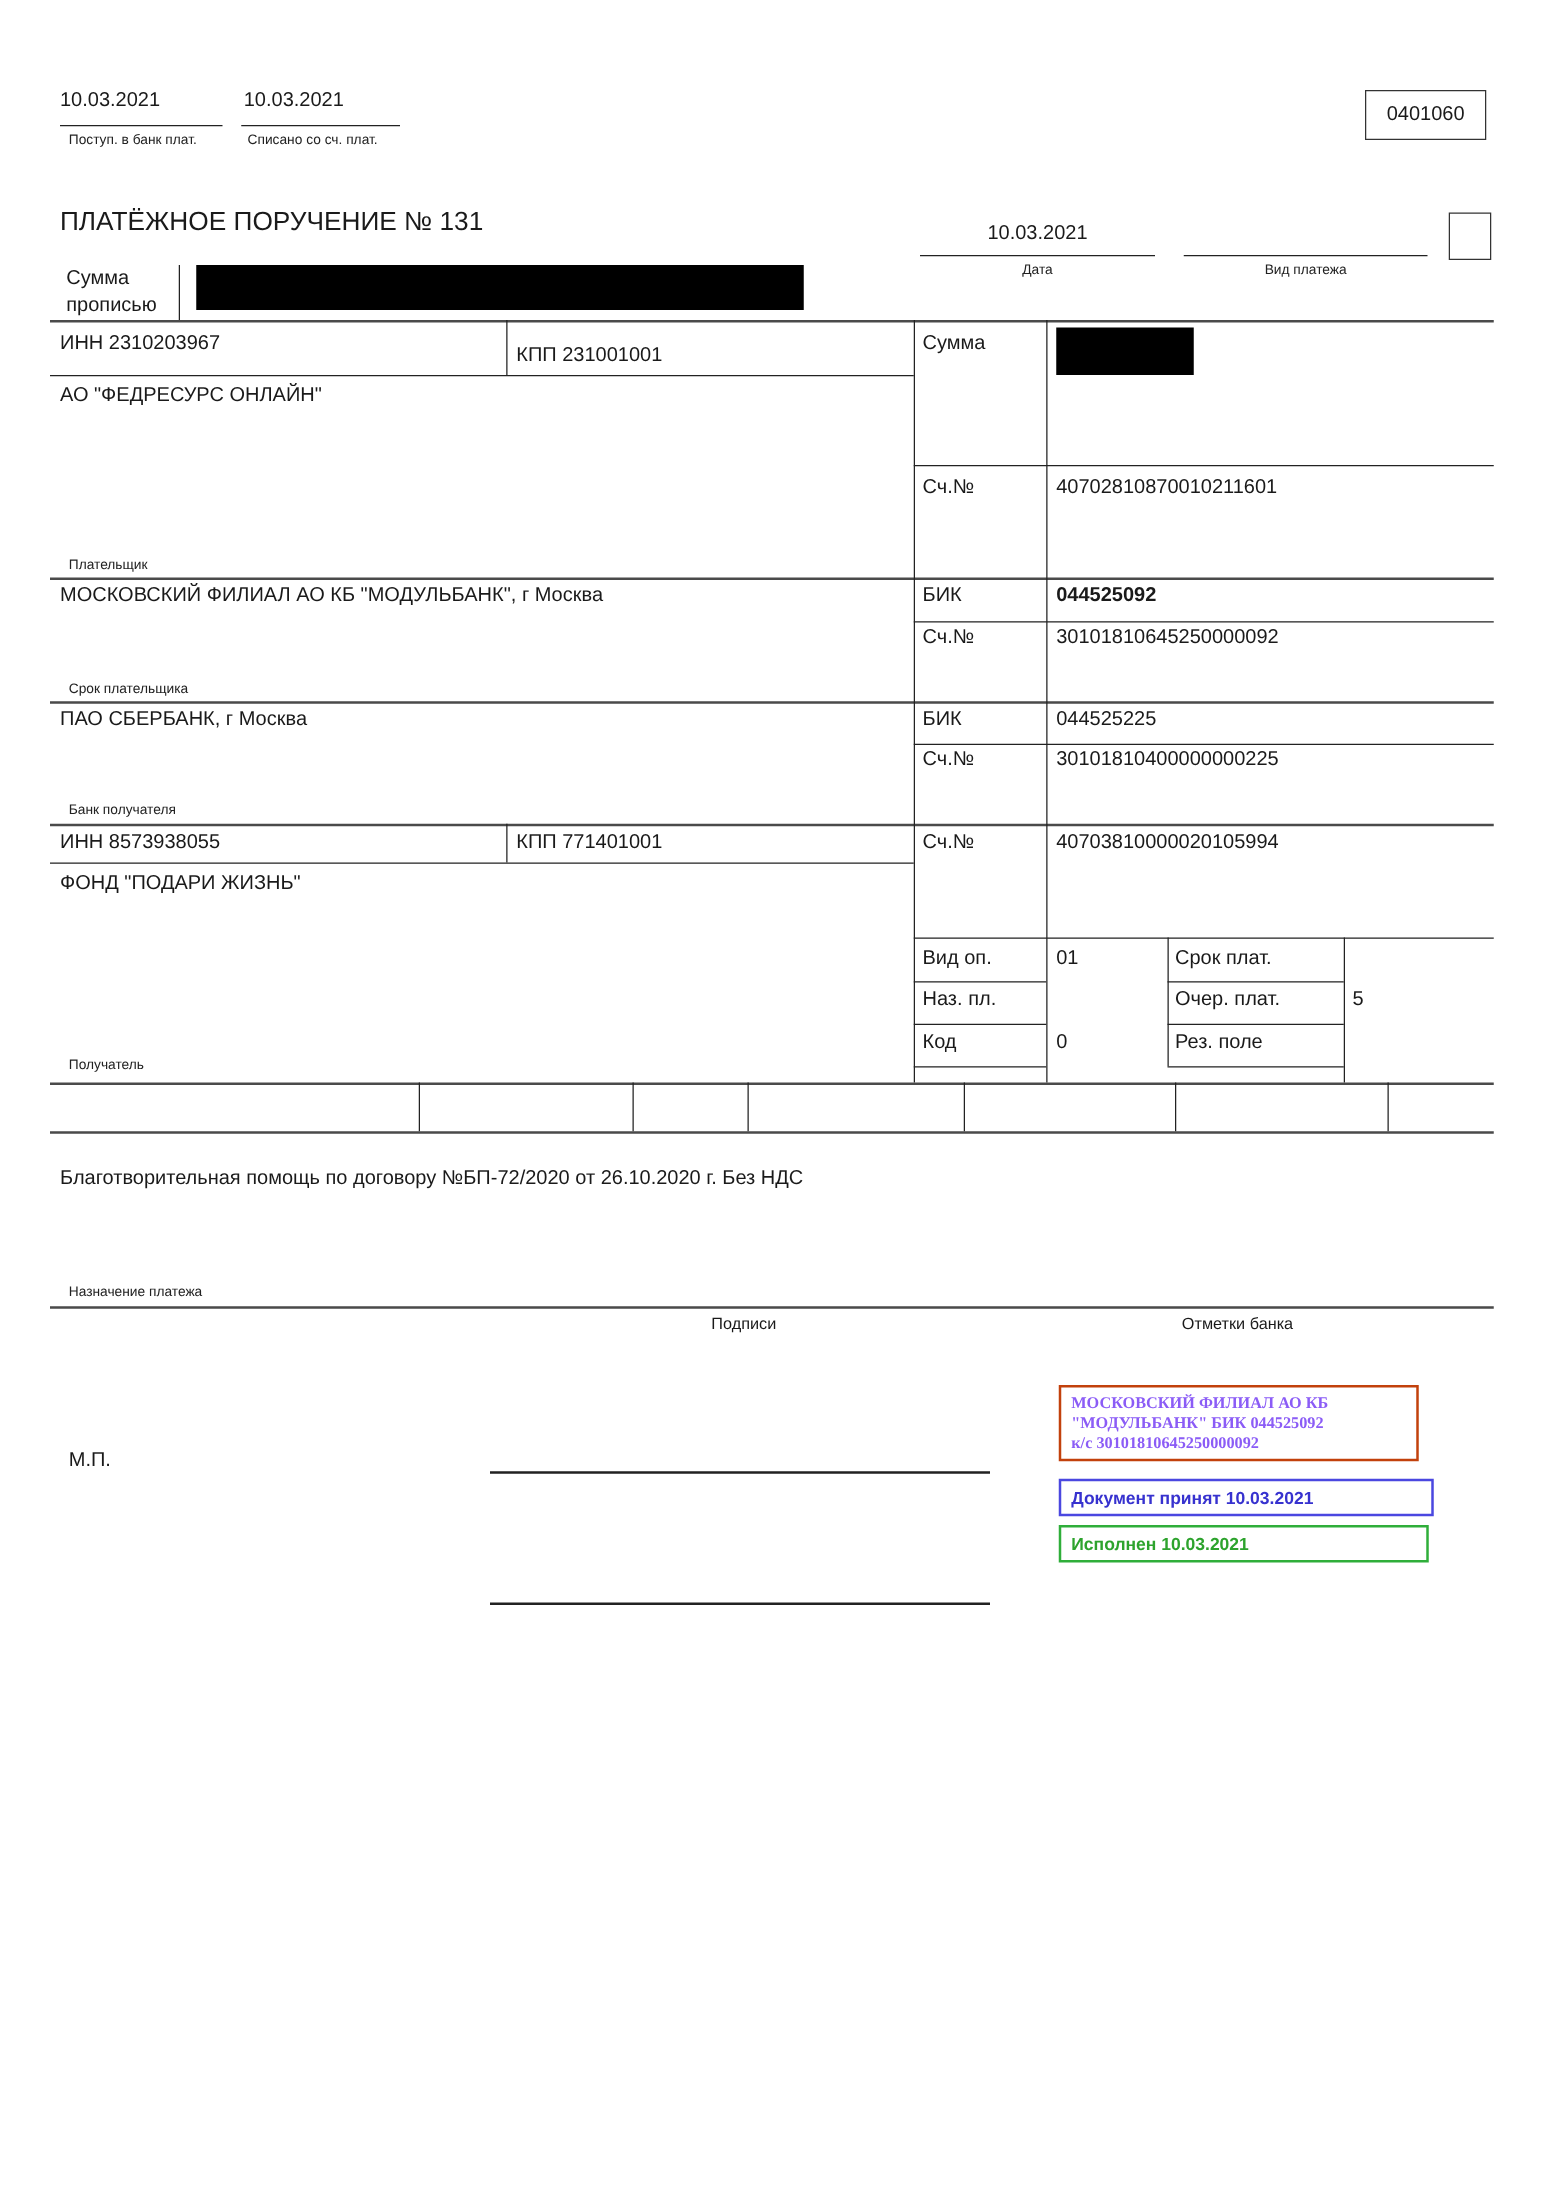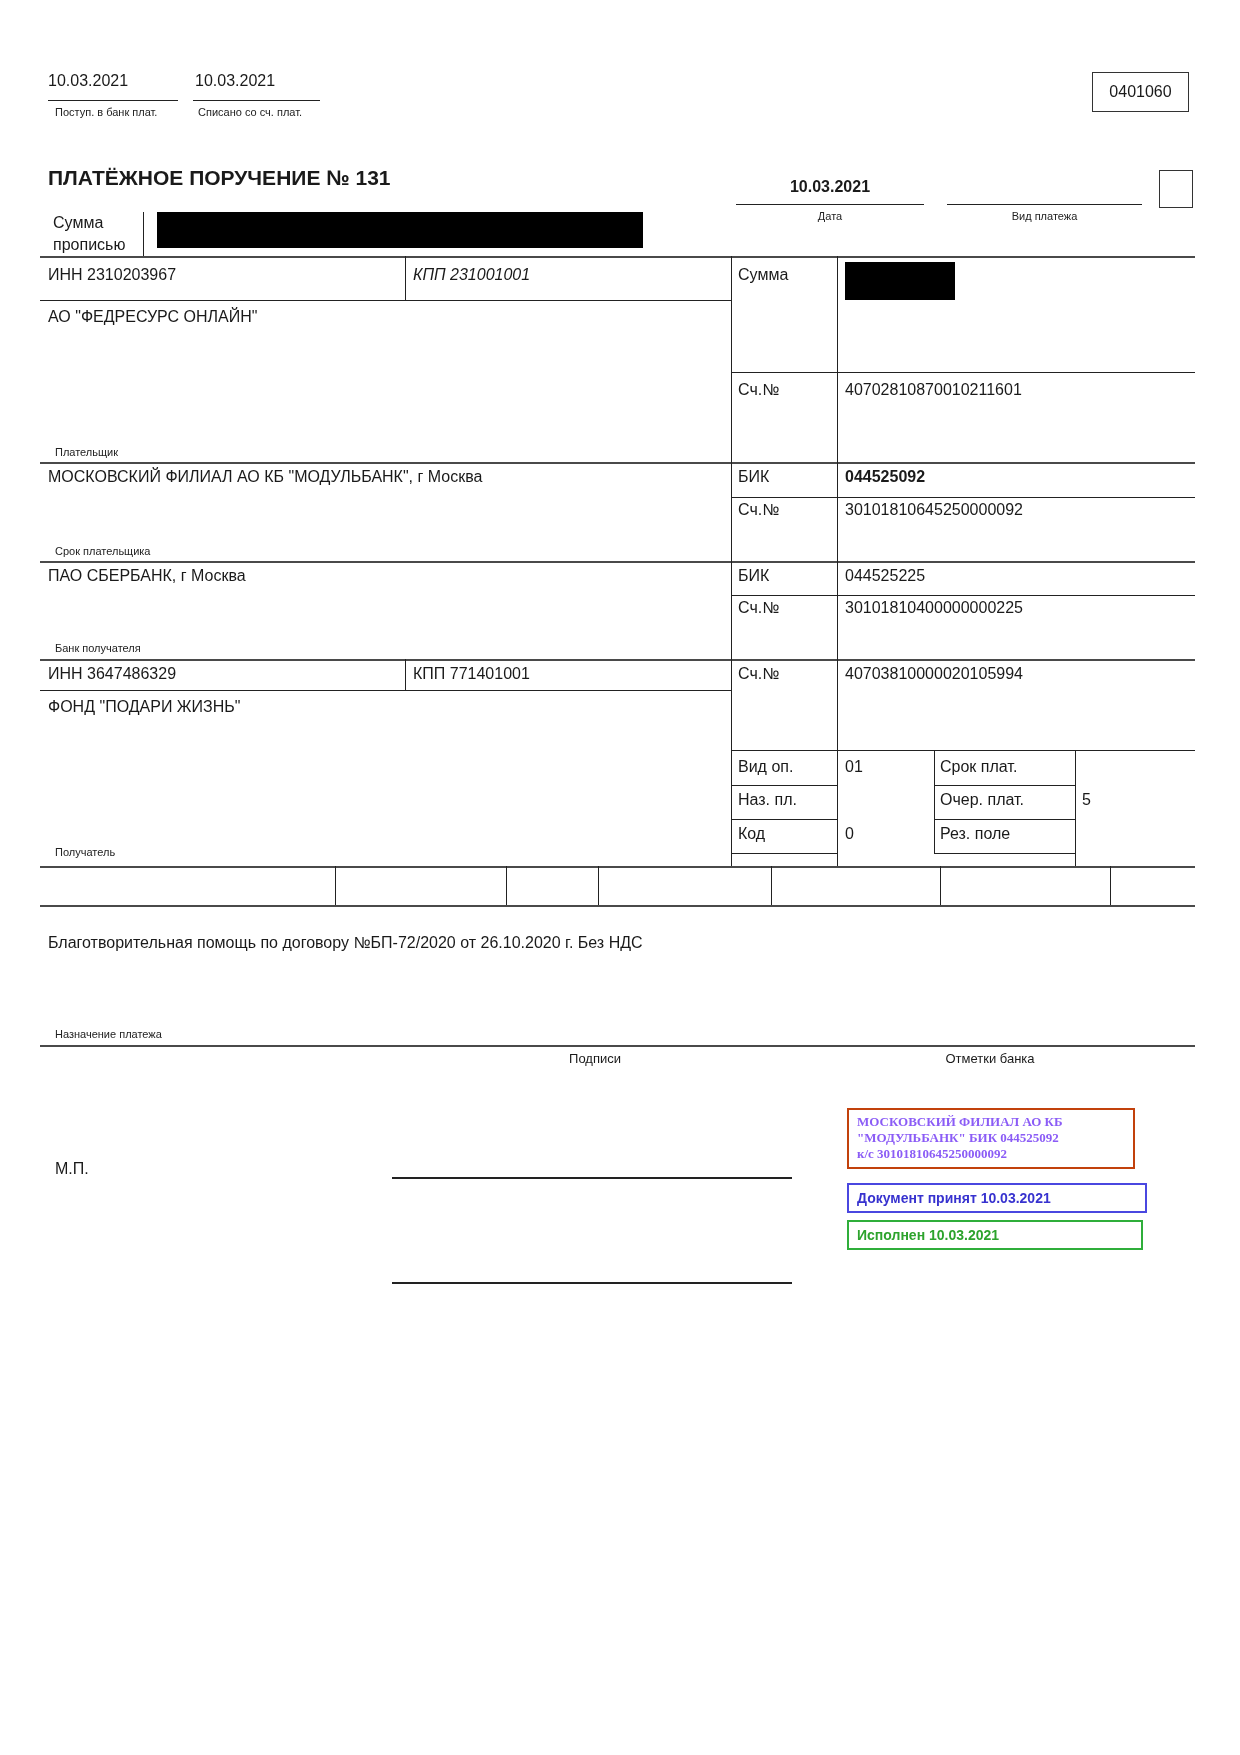--- a/index.html
+++ b/index.html
@@ -2,21 +2,21 @@
 <html><head>
 <meta charset="utf-8">
 <style>
   html,body{margin:0;padding:0;background:#fff;}
   #page{position:relative;width:1240px;height:1361px;background:#ffffff;
         font-family:"Liberation Sans","DejaVu Sans",sans-serif;color:#1a1a1a;overflow:hidden;}
   .abs{position:absolute;}
   .txt{font-size:16px;white-space:nowrap;}
   .lbl{font-size:11px;white-space:nowrap;color:#222;}
   .mid{font-size:13px;white-space:nowrap;}
-  .b{font-weight:bold;}
+  .b{font-weight:normal;}
   .hl{position:absolute;background:#222;height:1px;}
   .hl2{position:absolute;background:#4a4a4a;height:2px;}
   .vl{position:absolute;background:#222;width:1px;}
   .blackbox{position:absolute;background:#000;}
   .ctr{text-align:center;}
   #stamp-box{position:absolute;left:847px;top:1108px;width:276px;height:53px;
              border:2px solid #c2410c;padding:4px 0 0 8px;
              color:#8b5cf6;font-weight:bold;font-size:13px;line-height:16px;font-family:Liberation Serif, serif;}
   #accepted-box{position:absolute;left:847px;top:1183px;width:288px;height:26px;
              border:2px solid #4a47e0;color:#3732cf;font-weight:bold;font-size:14px;
@@ -74,21 +74,21 @@
   <div class="hl2" style="left:40px;top:1045px;width:1155px;"></div>
 
   <div class="vl" style="left:405px;top:256px;height:44px;"></div>
   <div class="vl" style="left:731px;top:256px;height:610px;"></div>
   <div class="vl" style="left:837px;top:256px;height:610px;"></div>
   <div class="vl" style="left:405px;top:659px;height:31px;"></div>
   <div class="vl" style="left:934px;top:750px;height:103px;"></div>
   <div class="vl" style="left:1075px;top:750px;height:116px;"></div>
 
   <div class="abs txt" style="left:48px;top:266px;">ИНН 2310203967</div>
-  <div class="abs txt" style="left:413px;top:266px;font-style:italic;">КПП 231001001</div>
+  <div class="abs txt" style="left:413px;top:276px;">КПП 231001001</div>
   <div class="abs txt" style="left:738px;top:266px;text-align:right;">Сумма</div>
   <div class="blackbox" style="left:845px;top:262px;width:110px;height:38px;"></div>
   <div class="abs txt" style="left:48px;top:308px;">АО "ФЕДРЕСУРС ОНЛАЙН"</div>
   <div class="abs txt" style="left:738px;top:381px;">Сч.№</div>
   <div class="abs txt" style="left:845px;top:381px;">40702810870010211601</div>
   <div class="abs lbl" style="left:55px;top:446px;">Плательщик</div>
 
   <div class="abs txt" style="left:48px;top:468px;">МОСКОВСКИЙ ФИЛИАЛ АО КБ "МОДУЛЬБАНК", г Москва</div>
   <div class="abs txt" style="left:738px;top:468px;">БИК</div>
   <div class="abs txt" style="left:845px;top:468px;font-weight:bold;">044525092</div>
@@ -96,21 +96,21 @@
   <div class="abs txt" style="left:845px;top:501px;">30101810645250000092</div>
   <div class="abs lbl" style="left:55px;top:545px;">Срок плательщика</div>
 
   <div class="abs txt" style="left:48px;top:567px;">ПАО СБЕРБАНК, г Москва</div>
   <div class="abs txt" style="left:738px;top:567px;">БИК</div>
   <div class="abs txt" style="left:845px;top:567px;">044525225</div>
   <div class="abs txt" style="left:738px;top:599px;">Сч.№</div>
   <div class="abs txt" style="left:845px;top:599px;">30101810400000000225</div>
   <div class="abs lbl" style="left:55px;top:642px;">Банк получателя</div>
 
-  <div class="abs txt" style="left:48px;top:665px;">ИНН 3647486329</div>
+  <div class="abs txt" style="left:48px;top:665px;">ИНН 8573938055</div>
   <div class="abs txt" style="left:413px;top:665px;">КПП 771401001</div>
   <div class="abs txt" style="left:738px;top:665px;">Сч.№</div>
   <div class="abs txt" style="left:845px;top:665px;">40703810000020105994</div>
   <div class="abs txt" style="left:48px;top:698px;">ФОНД "ПОДАРИ ЖИЗНЬ"</div>
 
   <div class="abs txt" style="left:738px;top:758px;">Вид оп.</div>
   <div class="abs txt" style="left:845px;top:758px;">01</div>
   <div class="abs txt" style="left:940px;top:758px;">Срок плат.</div>
   <div class="abs txt" style="left:1082px;top:758px;"></div>
   <div class="abs txt" style="left:738px;top:791px;">Наз. пл.</div>

